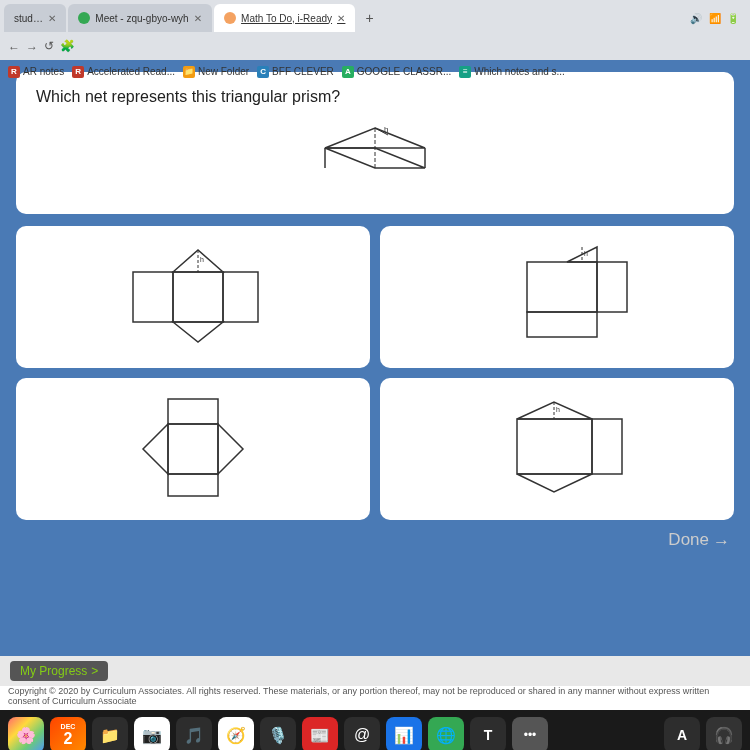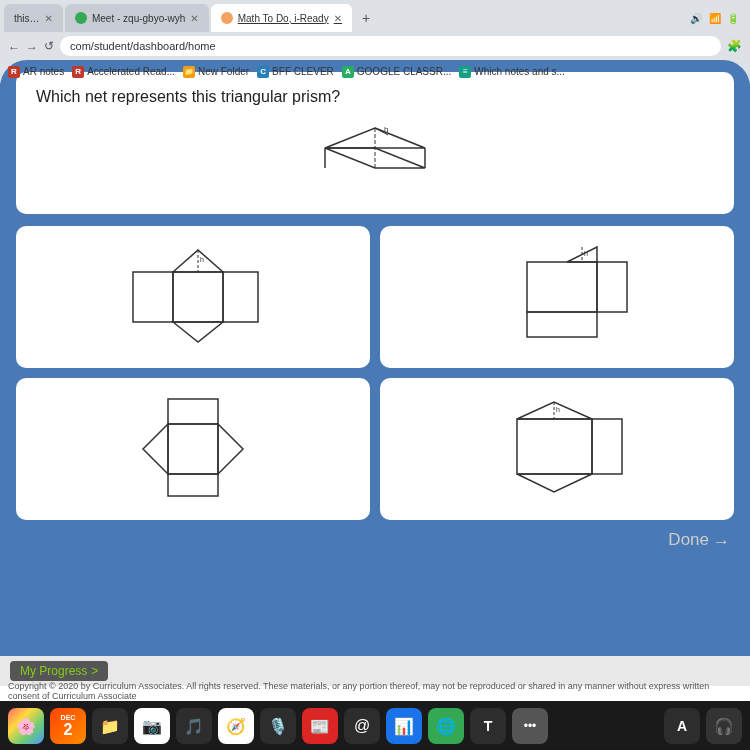--- a/index.html
+++ b/index.html
@@ -115,21 +115,20 @@
     .bm-blue { background: #2980b9; }
     .bm-green { background: #27ae60; }
     .bm-teal { background: #16a085; }
     .bm-folder { background: #f39c12; }
 
     
     .main-content {
       background: #4a7ab5;
       padding: 12px 16px;
       height: calc(750px - 84px - 50px - 20px);
-      border-radius: 27px;
     }
 
     
     .question-card {
       background: white;
       border-radius: 10px;
       padding: 16px 20px;
       margin-bottom: 12px;
     }
     .question-text {
@@ -195,23 +194,23 @@
       padding: 3px 10px;
       border-radius: 4px;
       cursor: pointer;
       display: flex;
       align-items: center;
       gap: 4px;
     }
 
     .copyright-bar {
       background: white;
-      height: 15px;
-      display: flex;
-      align-items: flex-end;
+      height: 24px;
+      display: flex;
+      align-items: flex-start;
       padding: 0 8px;
       font-size: 9px;
       color: #555;
     }
 
     
     .taskbar {
       background: #1a1a1a;
       height: 50px;
       display: flex;
@@ -239,21 +238,21 @@
       font-family: Arial, sans-serif;
     }
   </style>
 </head>
 <body>
 
 <div class="browser-chrome">
 
   <div class="tab-bar">
     <div class="tab">
-      <span style="font-size:10px;">this…</span>
+      <span style="font-size:10px;">stud…</span>
       <span class="tab-close">✕</span>
     </div>
     <div class="tab">
       <span class="tab-icon green"></span>
       <span style="font-size:10px;">Meet - zqu-gbyo-wyh</span>
       <span class="tab-close">✕</span>
     </div>
     <div class="tab active">
       <span class="tab-icon orange"></span>
       <span style="font-size:10px;">Math To Do, i-Ready</span>
@@ -264,21 +263,20 @@
       <span style="font-size:10px; color:#555;">🔊</span>
       <span style="font-size:10px; color:#555;">📶</span>
       <span style="font-size:10px; color:#555;">🔋</span>
     </div>
   </div>
 
   <div class="address-bar">
     <span style="font-size:12px; color:#555; cursor:pointer;">←</span>
     <span style="font-size:12px; color:#555; cursor:pointer;">→</span>
     <span style="font-size:12px; color:#555; cursor:pointer;">↺</span>
-    <input class="address-input" type="text" value="com/student/dashboard/home" readonly="" style="">
     <span style="font-size:12px; color:#555; cursor:pointer;">🧩</span>
   </div>
 
   <div class="bookmarks-bar">
     <div class="bookmark-item">
       <span class="bm-icon bm-red">R</span>
       <span>AR notes</span>
     </div>
     <div class="bookmark-item">
       <span class="bm-icon bm-red">R</span>

